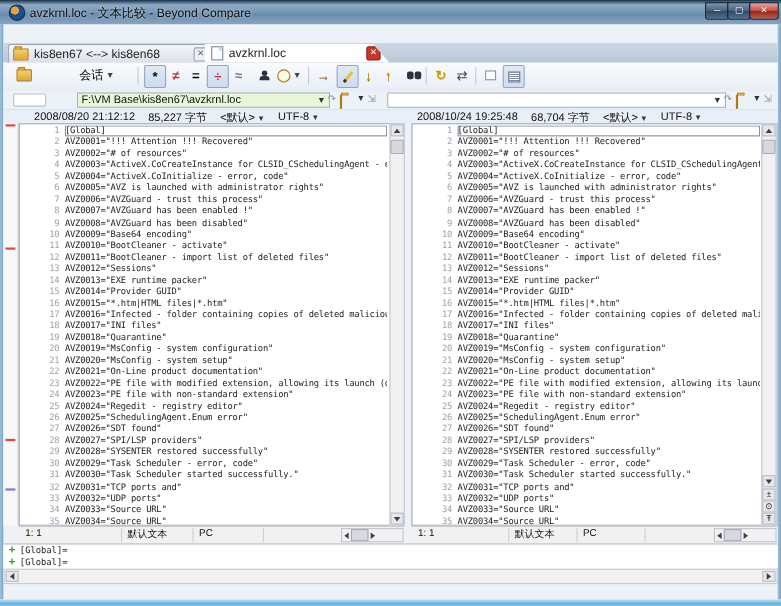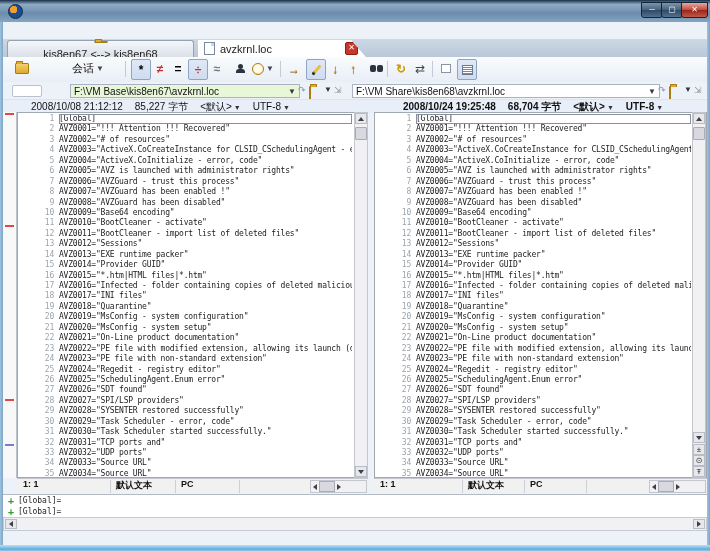--- a/index.html
+++ b/index.html
@@ -28,23 +28,23 @@
   
   #menubar{left:3px;top:22px;width:704px;height:16px;background:#eef3fa;border-bottom:1px solid #d4dce8;}
   .menu-items{display:flex;gap:2px;padding-left:6px;}
   .menu-item{font-size:11px;color:#111;padding:1px 7px;}
 
   
   #tabrow{left:3px;top:39px;width:704px;height:18px;
     background:linear-gradient(180deg,#cdd8e5,#b9c7d8);}
   .tab{top:1px;height:17px;display:flex;align-items:center;gap:5px;font-size:11px;color:#222;}
   #tab1{left:4px;width:177px;background:linear-gradient(180deg,#f4f6f9,#d9dfe7);
-    border:1px solid #96a2b2;border-bottom:none;border-radius:3px 3px 0 0;padding:0 4px;flex-direction:column;}
+    border:1px solid #96a2b2;border-bottom:none;border-radius:3px 3px 0 0;padding:0 4px;}
   #tab2{left:183px;width:168px;background:#fff;padding:0 4px 0 6px;
-    clip-path:polygon(0 0,153px 0,168px 17px,0 17px);margin-left:12px;}
+    clip-path:polygon(0 0,153px 0,168px 17px,0 17px);}
   .tab-close{width:11px;height:11px;border:1px solid #9aa4b2;border-radius:2px;
     font-size:8px;line-height:9px;text-align:center;color:#667;background:#eceef2;margin-left:auto;}
   #tab2 .tab-close{background:#c9362a;border-color:#8c1e14;color:#fff;margin-right:14px;}
   .foldericon{width:12px;height:9px;background:linear-gradient(180deg,#f4cf6e,#dda92f);
     border:1px solid #a97c14;border-radius:1px;position:relative;}
   .foldericon::before{content:"";position:absolute;left:0;top:-3px;width:5px;height:2px;
     background:#dda92f;border:1px solid #a97c14;border-bottom:none;border-radius:1px 1px 0 0;}
   .docicon{width:9px;height:11px;background:#fff;border:1px solid #7a88a0;position:relative;}
   .docicon::after{content:"";position:absolute;right:0;top:0;width:3px;height:3px;background:#cdd6e2;}
 
@@ -74,21 +74,21 @@
     display:flex;align-items:center;padding:0 3px;white-space:nowrap;overflow:hidden;background:#fff;}
   #path-left{left:67px;width:222px;background:#e9f7d9;}
   #path-right{left:349px;width:300px;}
   .path-dd{margin-left:auto;font-size:8px;color:#334;}
   .mini-tool{top:3px;font-size:9px;color:#8a94a4;}
   #session-lock{left:9px;top:3px;width:28px;height:10px;background:#fff;border:1px solid #b8c2d0;border-radius:2px;}
 
   
   #inforow{left:3px;top:99px;width:704px;height:13px;background:#e8eff8;border-top:1px solid #dde4ee;}
   .fileinfo{top:0px;height:13px;display:flex;align-items:center;gap:12px;font-size:10px;color:#111;white-space:nowrap;}
-  #info-left{left:28px;} #info-right{left:400px;font-weight:bold;}
+  #info-left{left:28px;} #info-right{left:376px;}
   .fi-dd{font-size:7px;color:#334;margin-left:2px;}
 
   
   #overview-strip{left:3px;top:112px;width:13px;height:366px;background:#f8f8f8;border-right:1px solid #bcc2cc;}
   .diff-mark{position:absolute;left:2px;width:9px;height:2px;}
   .pane{top:112px;height:366px;background:#fff;border:1px solid #a0a8b2;box-sizing:border-box;}
   #pane-left{left:17px;width:351px;}
   #pane-right{left:374px;width:333px;}
   .code-lines{position:absolute;left:0;top:1px;right:15px;bottom:0;overflow:hidden;}
   .code-row{display:flex;height:10.45px;line-height:10.45px;white-space:pre;
@@ -111,21 +111,21 @@
   .tri-left{width:0;height:0;border-top:3px solid transparent;border-bottom:3px solid transparent;
     border-right:4px solid #404040;display:inline-block;}
   .tri-right{width:0;height:0;border-top:3px solid transparent;border-bottom:3px solid transparent;
     border-left:4px solid #404040;display:inline-block;}
   .xbtn{font-size:8px;line-height:10px;color:#222;}
 
   
   .pstatus{top:478px;height:16px;background:#f1f1f2;border-top:1px solid #c4c8ce;
     font-size:9px;color:#111;}
   #ps-left{left:17px;width:351px;} #ps-right{left:374px;width:333px;}
-  .pcell{position:absolute;top:0;font-weight:bold;}
+  .pcell{position:absolute;top:0;}
   .pdiv{position:absolute;top:1px;width:1px;height:13px;background:#cdd0d6;}
   .hscroll{position:absolute;top:1px;height:13px;background:#f1f1f4;border:1px solid #c2c6ce;
     box-sizing:border-box;display:flex;align-items:center;}
   .hthumb{width:14px;height:9px;background:#d8d8de;border:1px solid #a8acb8;margin:0 2px;}
 
   
   #detailpane{left:3px;top:494px;width:704px;height:23px;background:#fff;border-top:1px solid #b4bac4;}
   .detail-row{height:11px;display:flex;align-items:center;gap:4px;padding-left:5px;
     font-family:"DejaVu Sans Mono","Liberation Mono",monospace;font-size:8px;color:#222;}
   .plus-icon{color:#2f9e2f;font-weight:bold;font-size:10px;line-height:10px;}
@@ -145,20 +145,21 @@
   .flag::after{content:"";position:absolute;left:2px;top:0;width:0;height:0;
     border-left:6px solid #cc2020;border-top:3px solid transparent;border-bottom:3px solid transparent;}
 </style>
 </head>
 <body>
 
 <div id="win">
 
   <div class="abs" id="titlebar">
     <div class="abs" id="app-icon"></div>
+    <div class="abs" id="title-text">avzkrnl.loc - 文本比较 - Beyond Compare</div>
     <div class="abs capbtn" id="btn-min">─</div>
     <div class="abs capbtn" id="btn-max">▢</div>
     <div class="abs capbtn" id="btn-close">✕</div>
   </div>
   <div class="abs win-edge" id="edge-l"></div>
   <div class="abs win-edge" id="edge-r"></div>
   <div class="abs" id="bottomglass"></div>
 
 
   <div class="abs" id="tabrow">
@@ -221,32 +222,31 @@
     <div class="abs" id="session-lock"></div>
     <div class="abs pathfield" id="path-left">
       <span>F:\VM Base\kis8en67\avzkrnl.loc</span>
       <span class="path-dd">▼</span>
     </div>
     <div class="abs mini-tool" style="left:295px;">↷</div>
     <div class="abs" style="left:306px;top:5px;"><span class="foldericon"></span></div>
     <div class="abs mini-tool" style="left:321px;color:#334;font-size:8px;">▼</div>
     <div class="abs mini-tool" style="left:331px;">⇲</div>
     <div class="abs pathfield" id="path-right">
-      <span>F:\VM Share\kis8en68\avzkrnl.loc</span>
       <span class="path-dd">▼</span>
     </div>
     <div class="abs mini-tool" style="left:655px;">↷</div>
     <div class="abs" style="left:666px;top:5px;"><span class="foldericon"></span></div>
     <div class="abs mini-tool" style="left:681px;color:#334;font-size:8px;">▼</div>
     <div class="abs mini-tool" style="left:691px;">⇲</div>
   </div>
 
   <div class="abs" id="inforow">
     <div class="abs fileinfo" id="info-left">
-      <span>2008/10/08 21:12:12</span>
+      <span>2008/08/20 21:12:12</span>
       <span>85,227 字节</span>
       <span><span>&lt;默认&gt;</span><span class="fi-dd">▼</span></span>
       <span><span>UTF-8</span><span class="fi-dd">▼</span></span>
     </div>
     <div class="abs fileinfo" id="info-right">
       <span>2008/10/24 19:25:48</span>
       <span>68,704 字节</span>
       <span><span>&lt;默认&gt;</span><span class="fi-dd">▼</span></span>
       <span><span>UTF-8</span><span class="fi-dd">▼</span></span>
     </div>

